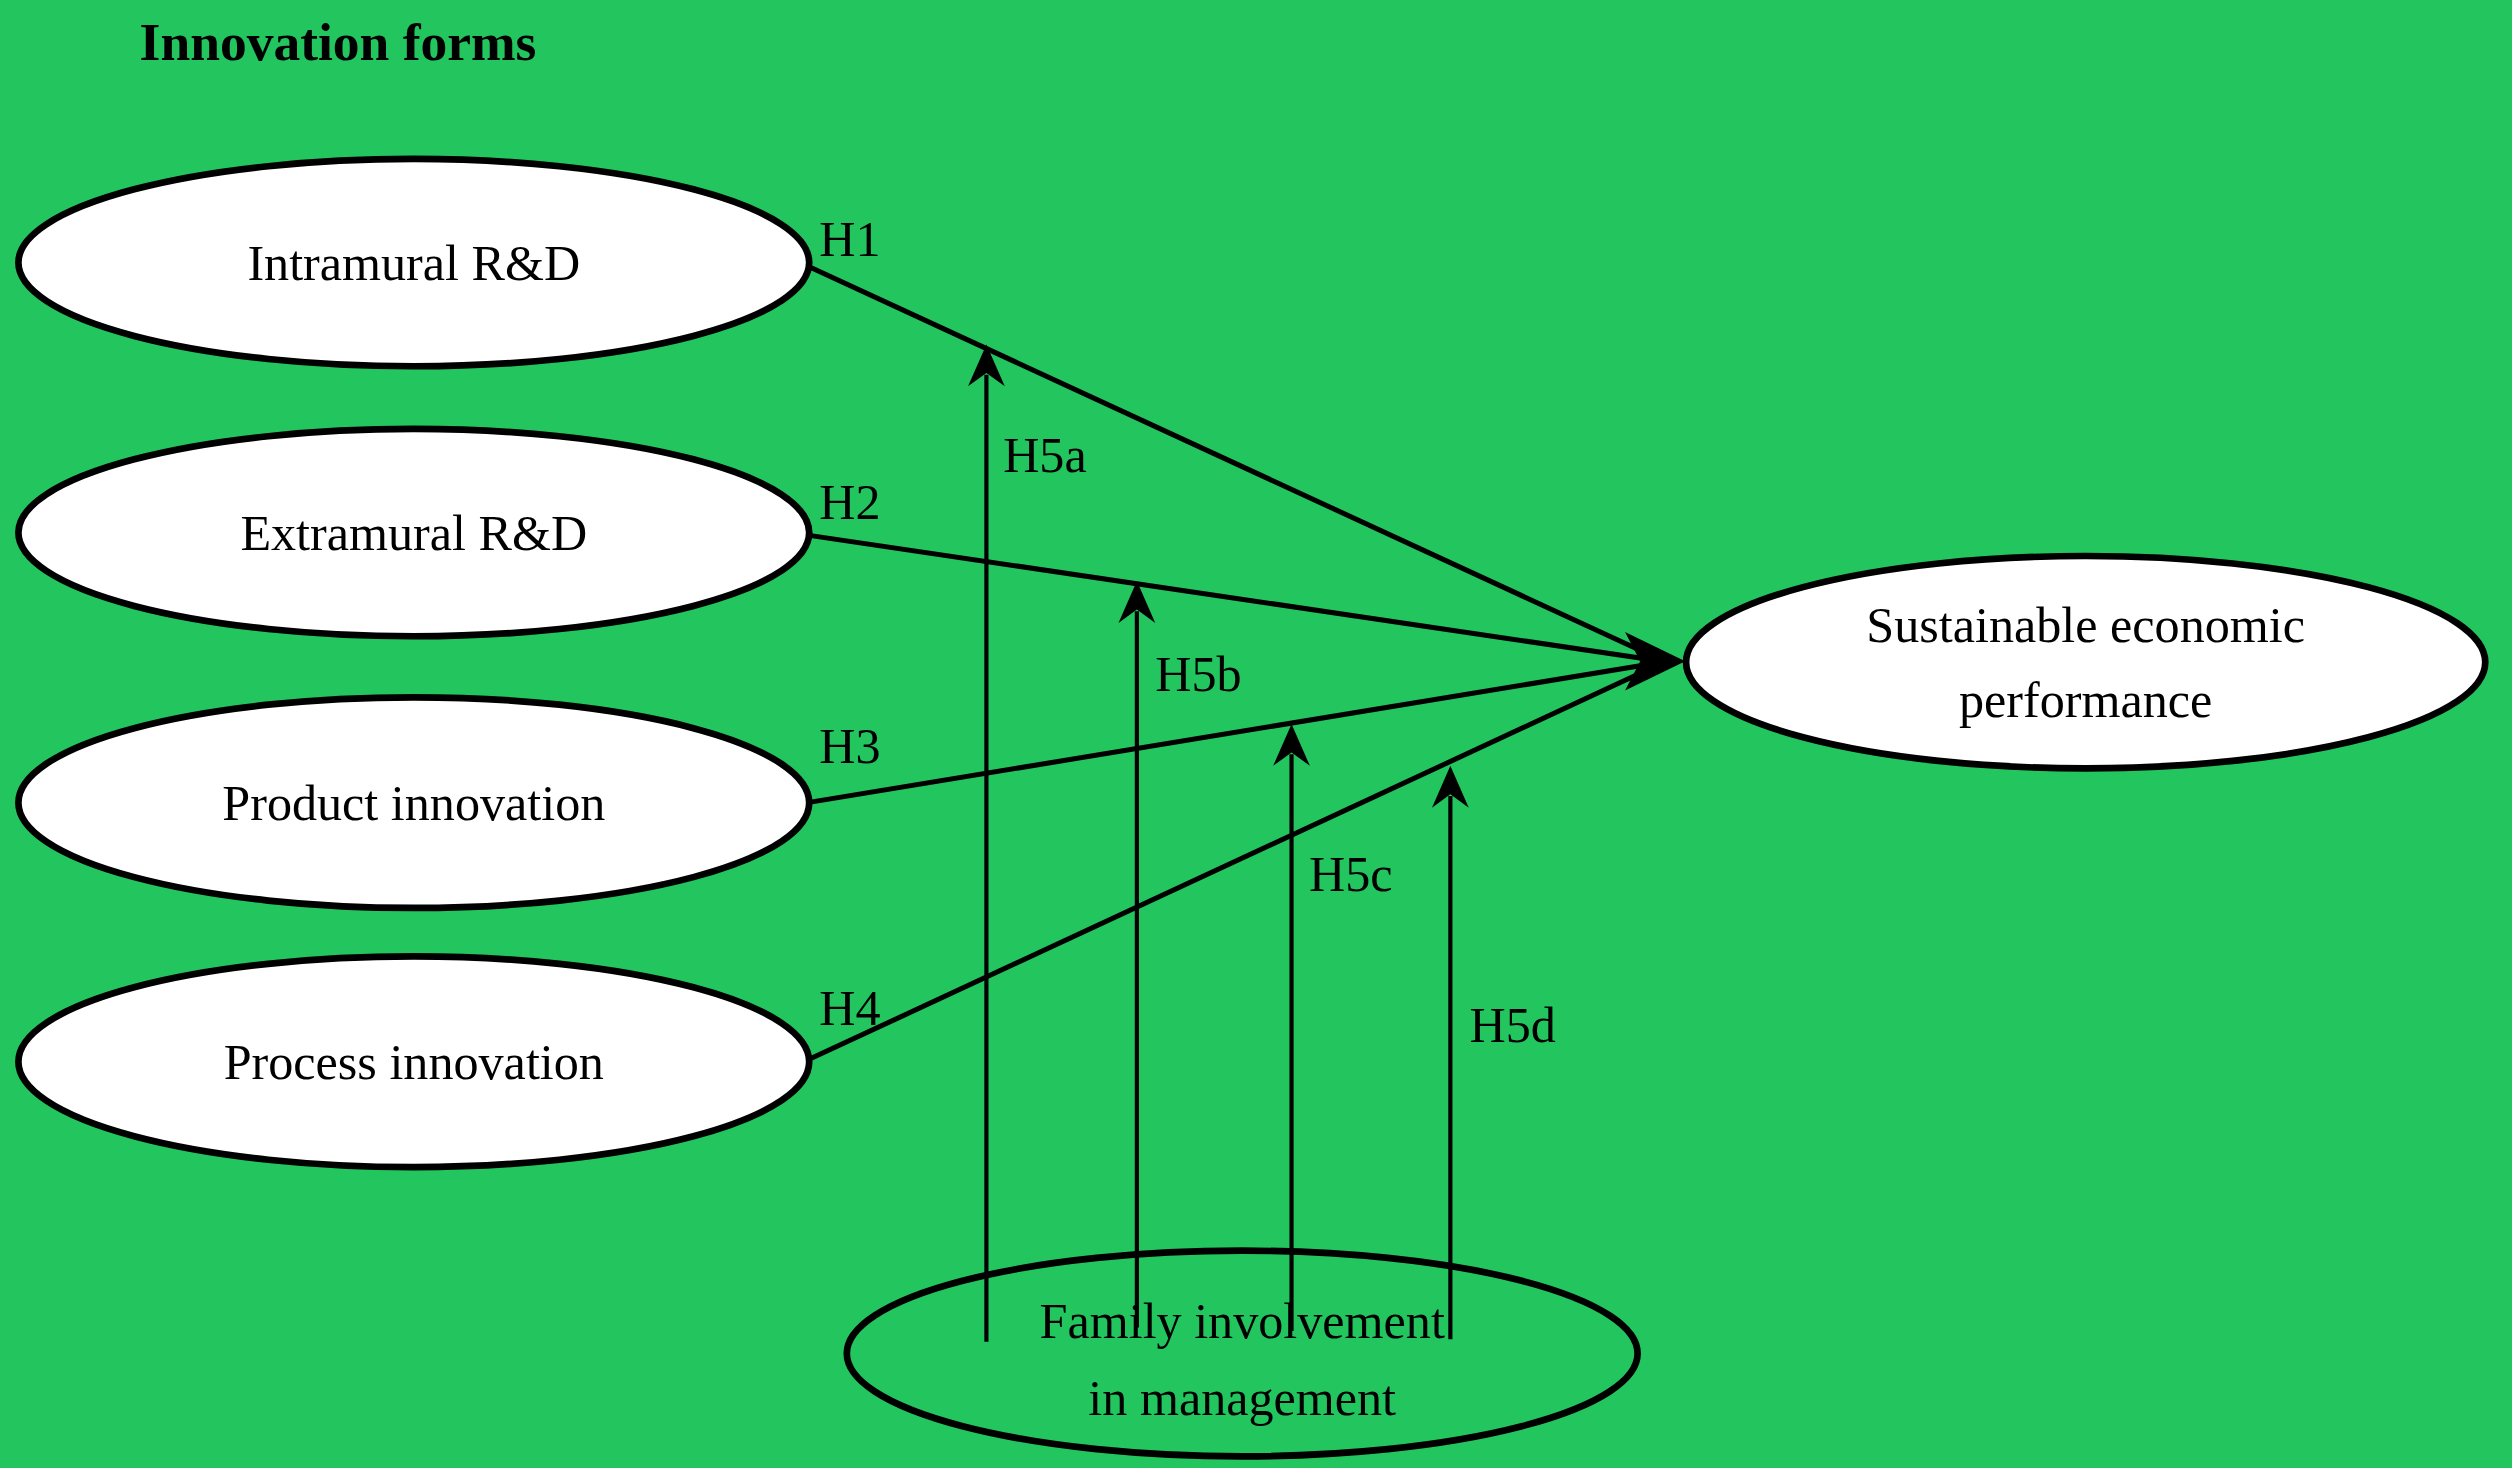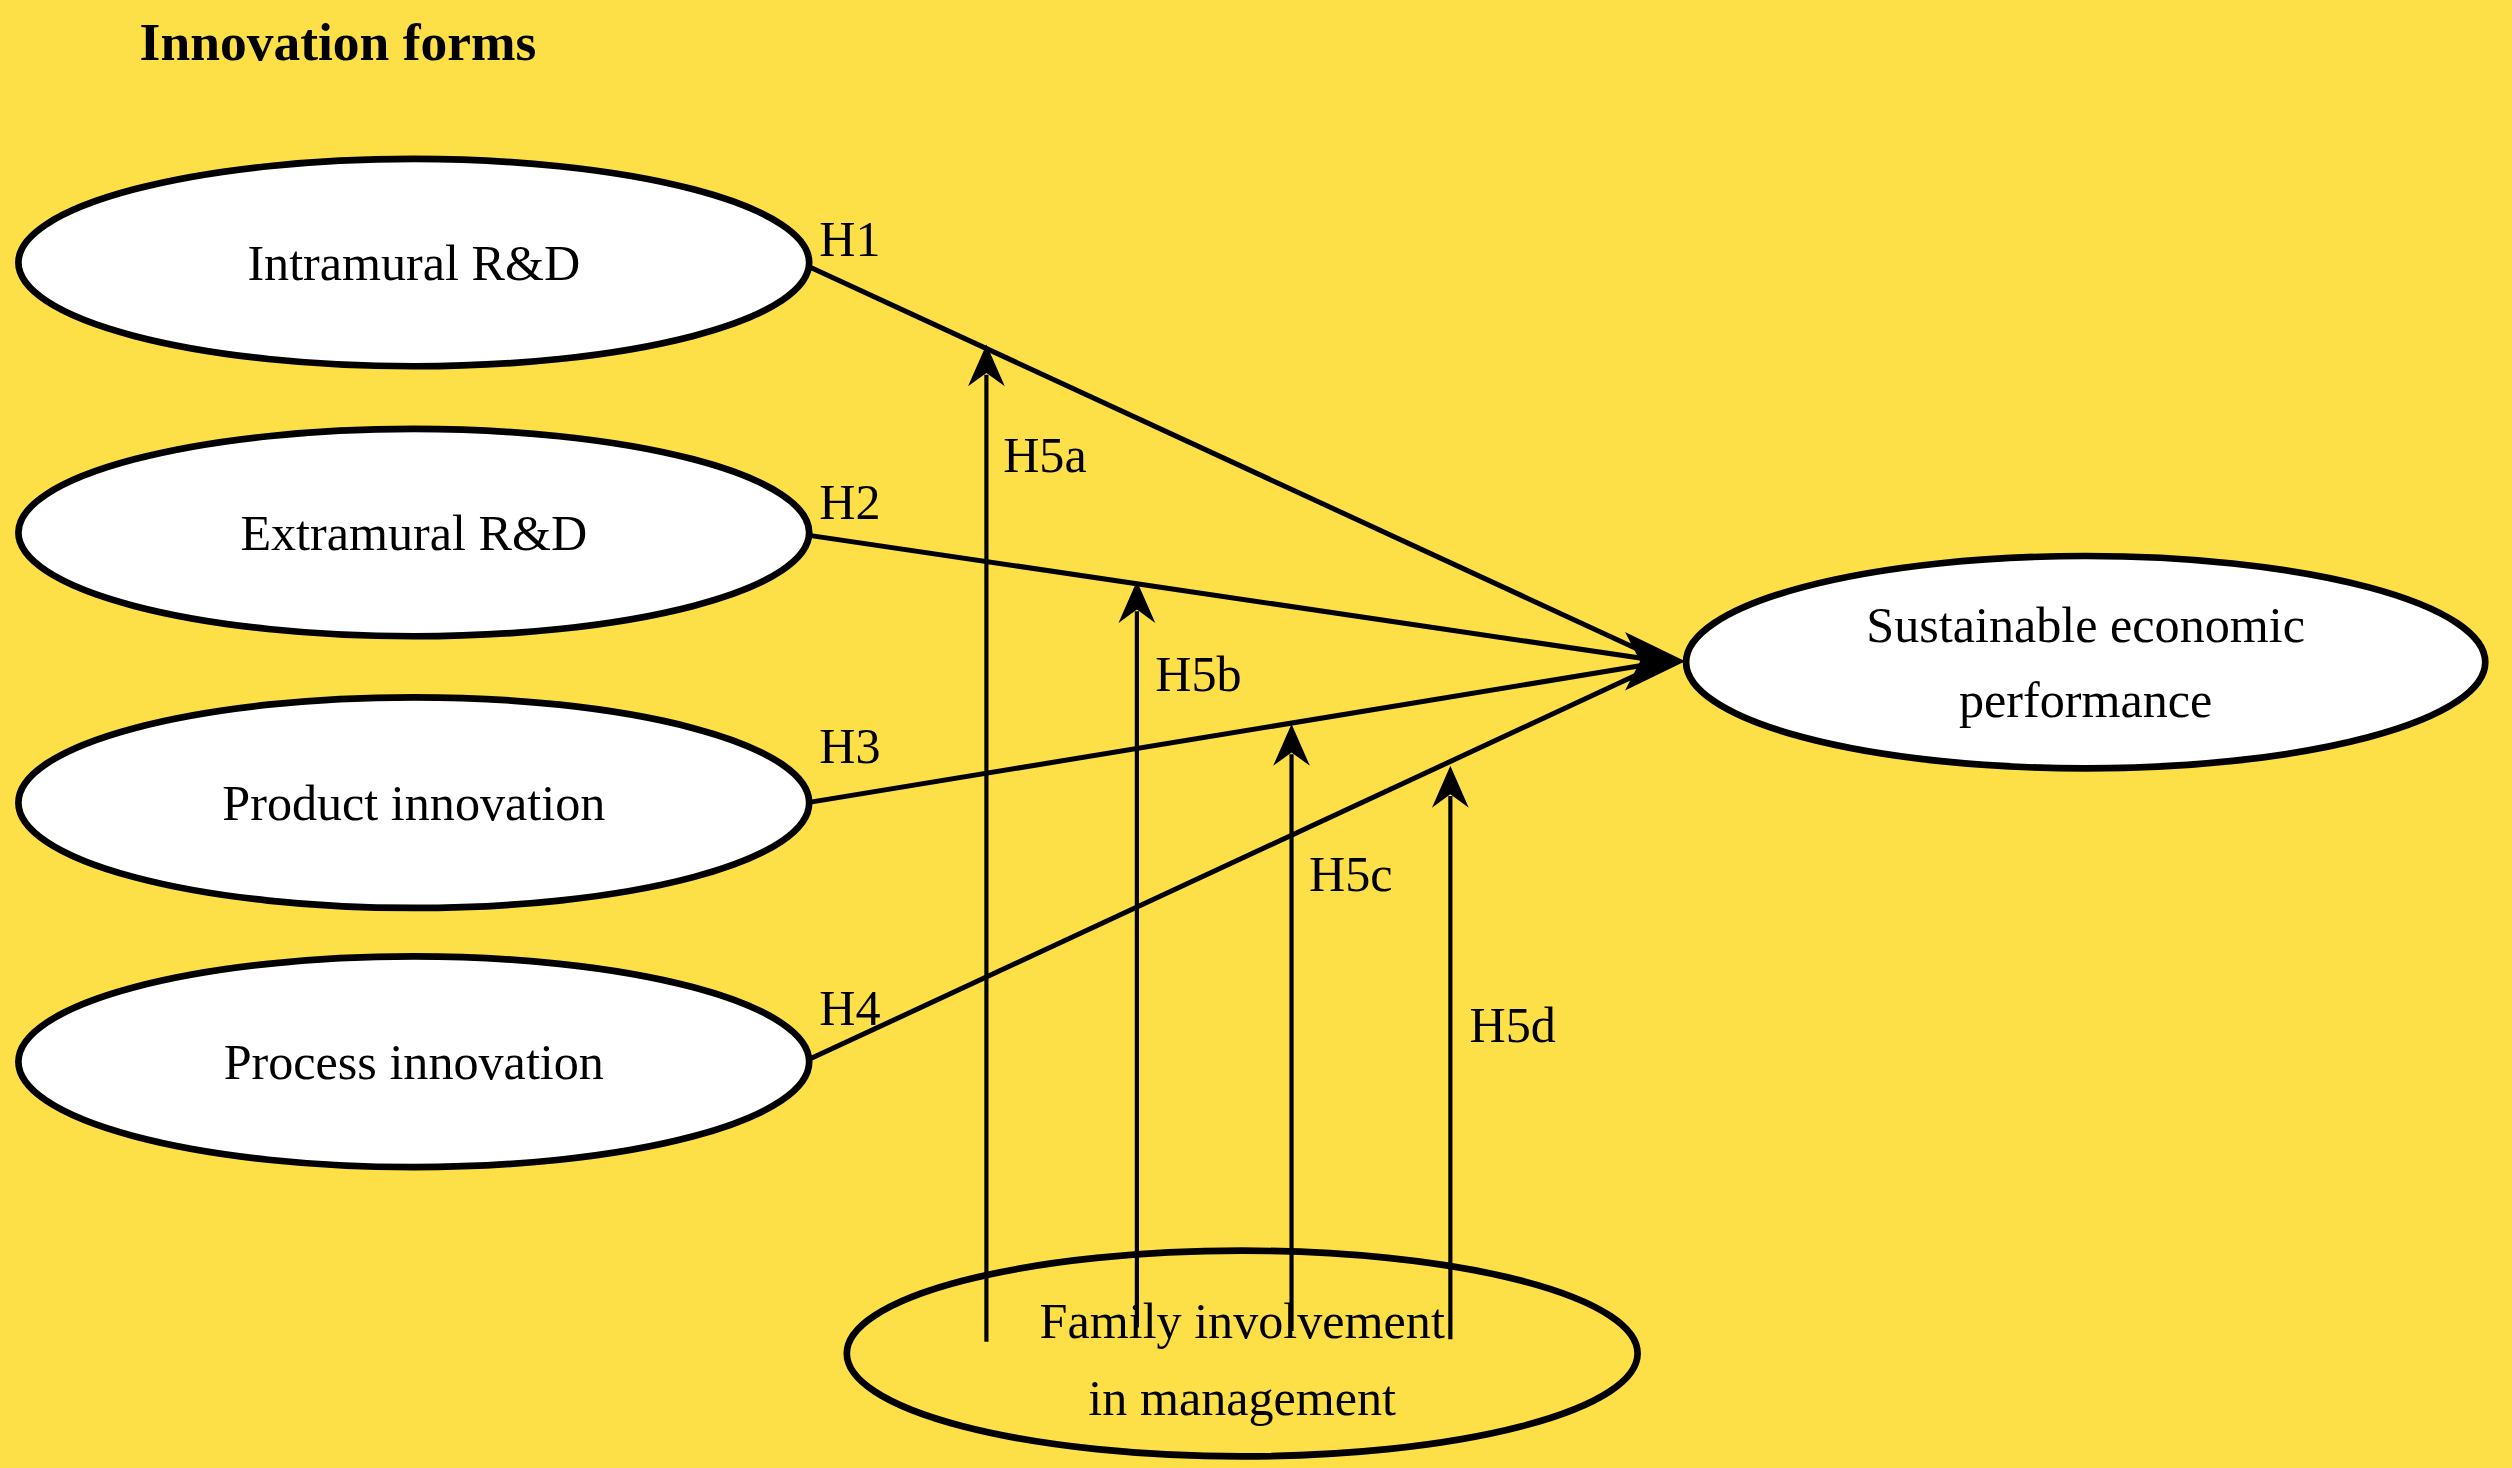--- a/index.html
+++ b/index.html
@@ -4,21 +4,21 @@
 <style>
   html, body {
     margin: 0;
     padding: 0;
     background: #ffffff;
   }
   .canvas {
     position: relative;
     width: 2512px;
     height: 1469px;
-    background: #fde047;
+    background: #22c55e;
     font-family: "Liberation Serif", "DejaVu Serif", serif;
   }
   svg text {
     font-family: "Liberation Serif", "DejaVu Serif", serif;
     fill: #000000;
   }
   .node-label { font-size: 60px; }
   .hypo-label { font-size: 60px; }
   .fig-title  { font-size: 64px; font-weight: bold; }
 </style>

